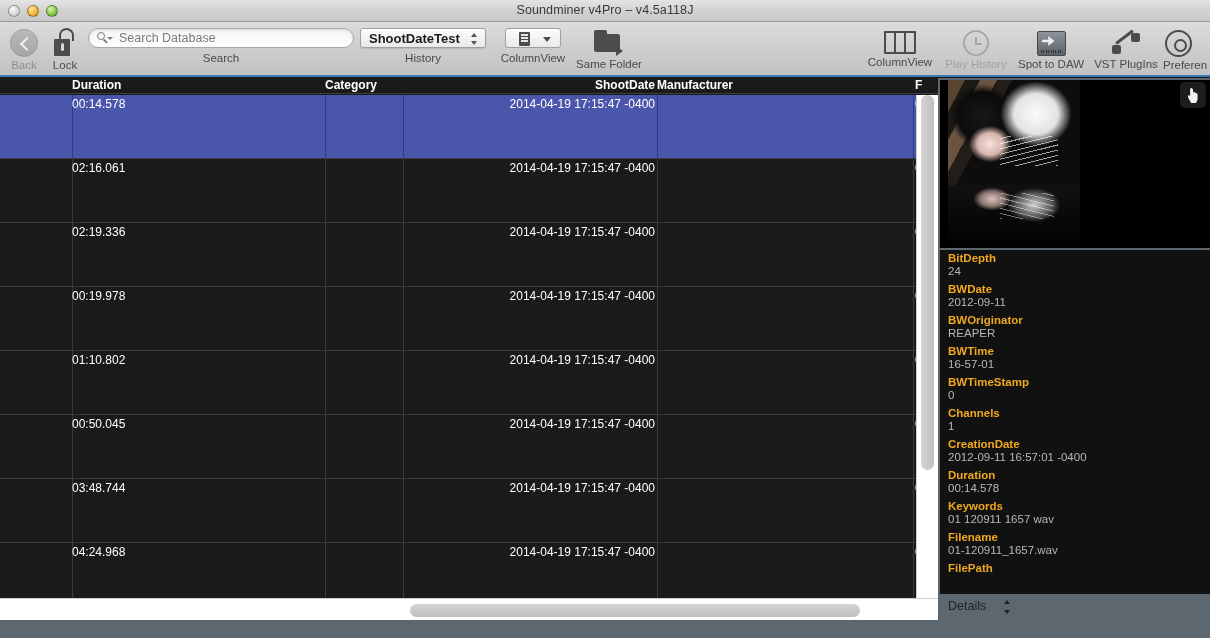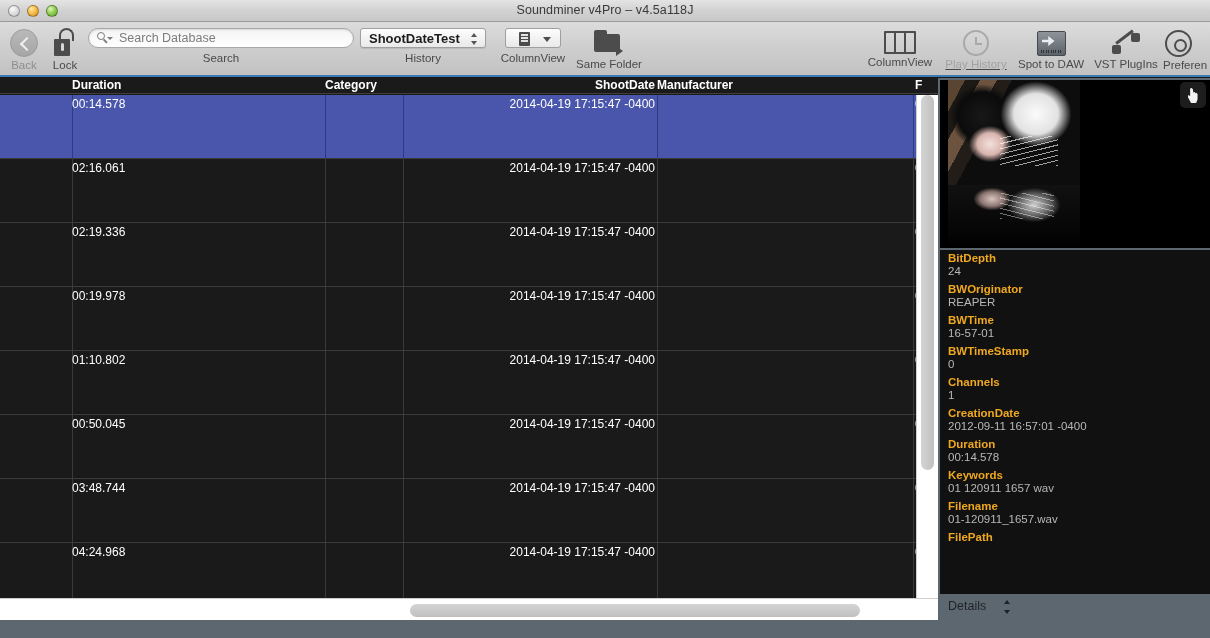--- a/index.html
+++ b/index.html
@@ -188,21 +188,21 @@
   #tb-sf .lbl { text-align: center; display: block; margin-top: 1px; }
 
   
   #tb-meta { left: 862px; width: 76px; }
   #meta-glyph { width: 32px; height: 23px; margin: 3px auto 0;
     border: 2px solid #4c4c4c; border-radius: 1px;
     display: flex; }
   #meta-glyph span { flex: 1; border-right: 2px solid #4c4c4c; }
   #meta-glyph span:last-child { border-right: none; }
 
-  #tb-play { left: 938px; width: 76px; text-decoration: underline; }
+  #tb-play { left: 938px; width: 76px; }
   #play-glyph {
     width: 26px; height: 26px; margin: 2px auto 0;
     border: 2px solid #a9a9a9; border-radius: 50%; position: relative;
   }
   #play-glyph::before {
     content: ""; position: absolute; left: 10px; top: 5px;
     width: 2px; height: 8px; background: #a9a9a9;
   }
   #play-glyph::after {
     content: ""; position: absolute; left: 11px; top: 11px;
@@ -632,20 +632,24 @@
           <div id="hand-glyph"></div>
         </div>
       </div>
 
       <div id="meta-list">
           <div class="meta-entry">
             <span class="meta-key">BitDepth</span>
             <span class="meta-val">24</span>
           </div>
           <div class="meta-entry">
+            <span class="meta-key">BWDate</span>
+            <span class="meta-val">2012-09-11</span>
+          </div>
+          <div class="meta-entry">
             <span class="meta-key">BWOriginator</span>
             <span class="meta-val">REAPER</span>
           </div>
           <div class="meta-entry">
             <span class="meta-key">BWTime</span>
             <span class="meta-val">16-57-01</span>
           </div>
           <div class="meta-entry">
             <span class="meta-key">BWTimeStamp</span>
             <span class="meta-val">0</span>

